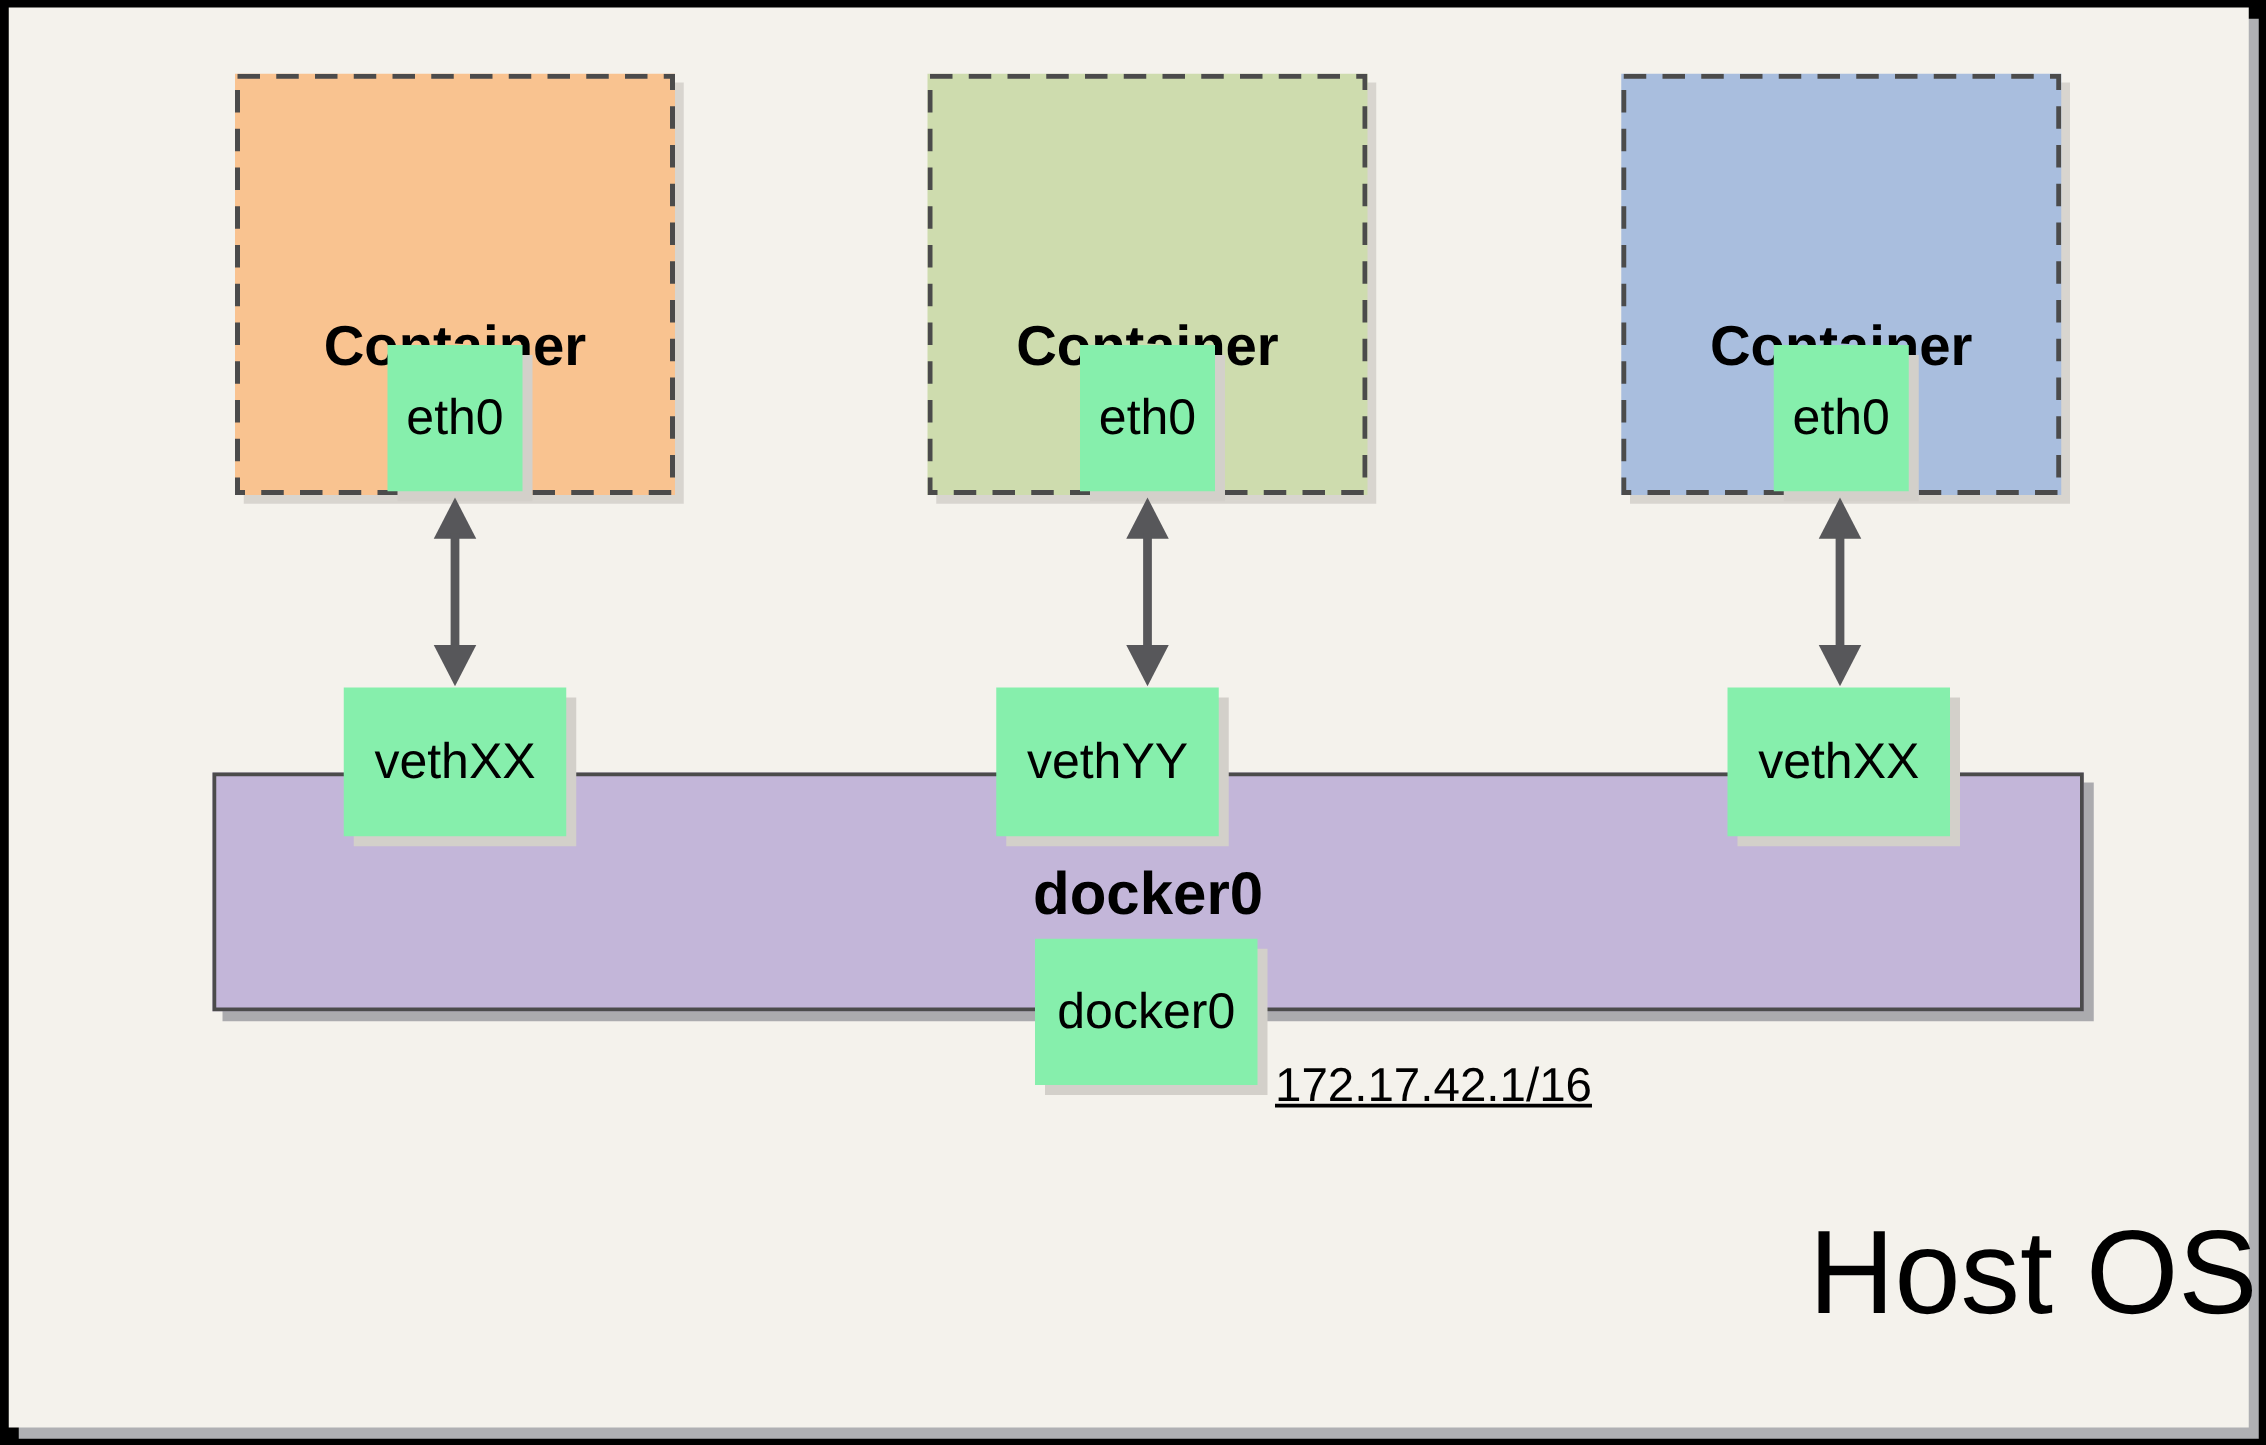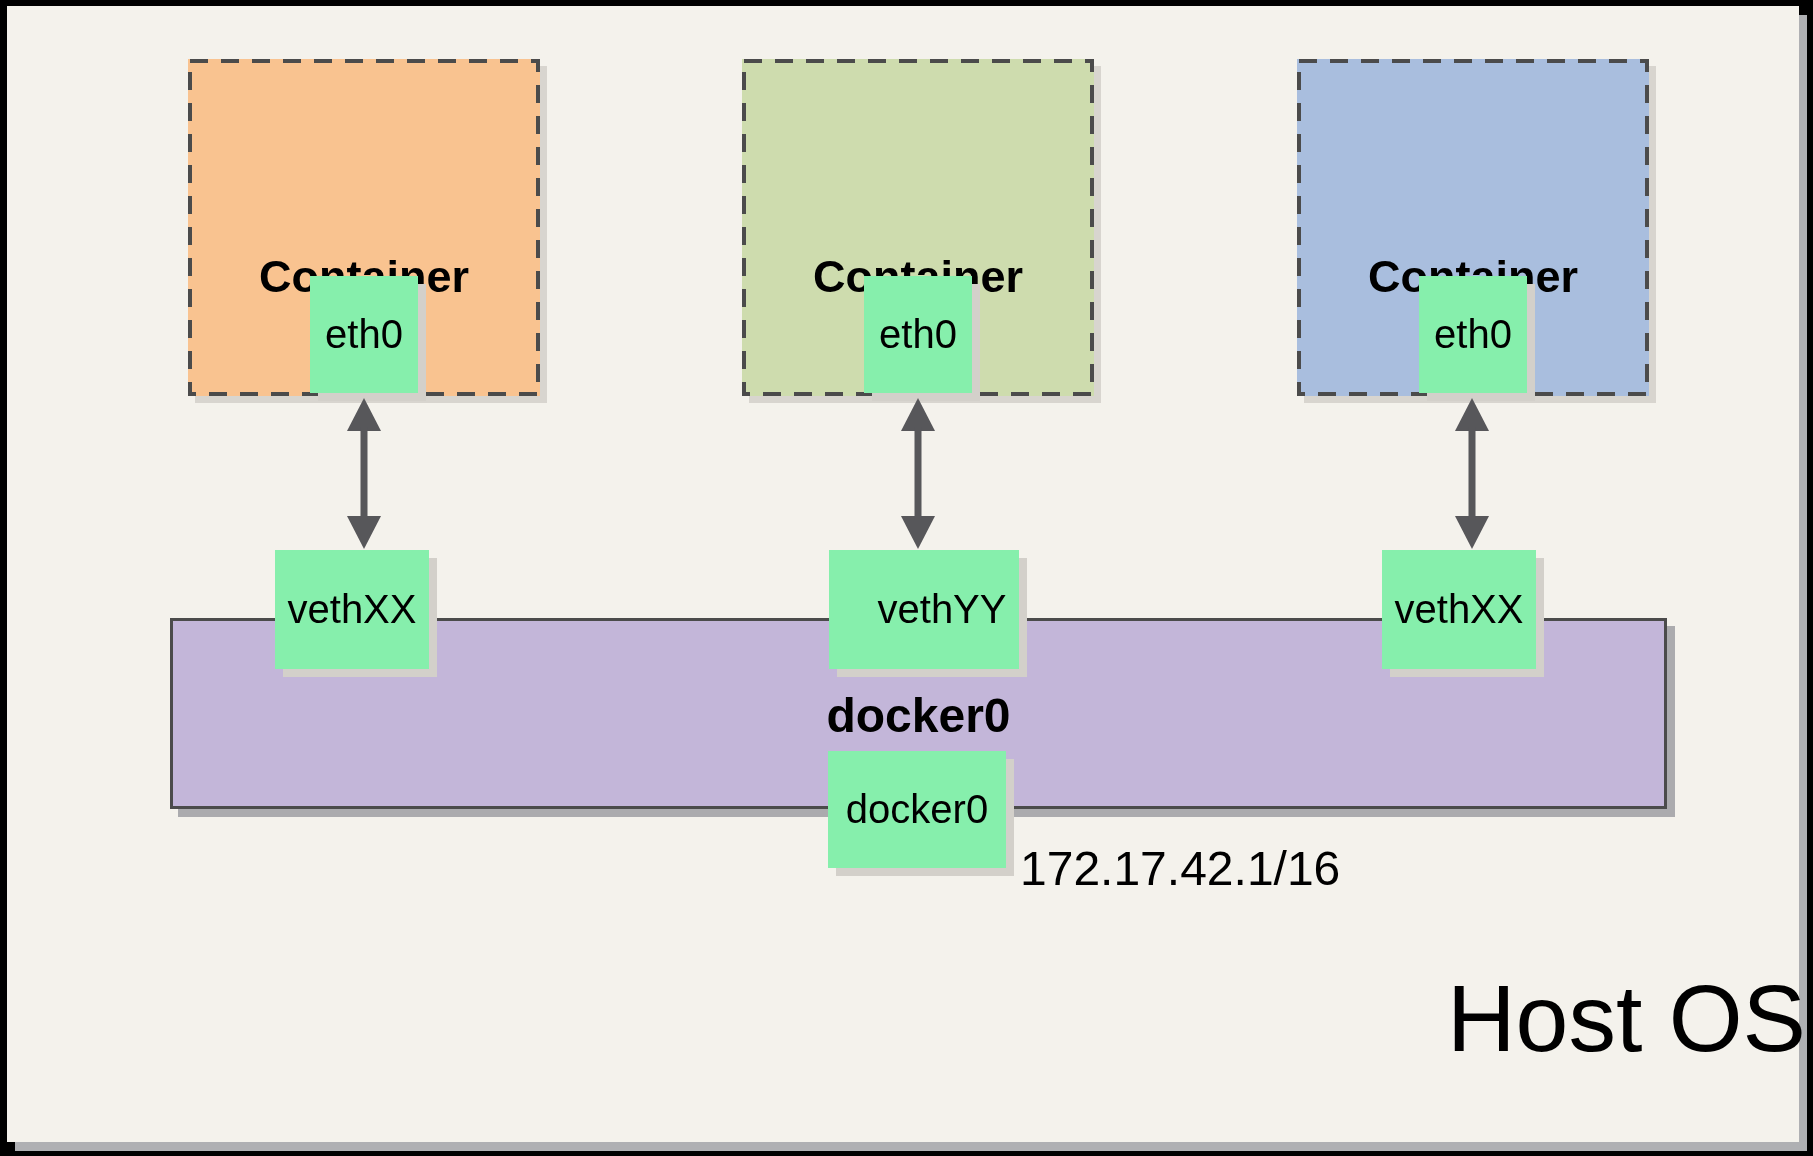--- a/index.html
+++ b/index.html
@@ -42,24 +42,24 @@
     display:flex;align-items:center;justify-content:center;
     font-size:40px;color:#000;
   }
   .eth0-chip{
     left:50%;margin-left:-54px;
     top:217px;
     width:108px;height:117px;
   }
   .veth-chip{
     top:544px;
-    width:154px;height:119px;
+    width:178px;height:119px;
   }
   .vx{left:268px;}
-  .vy{left:822px;padding-left:36px;}
+  .vy{left:790px;}
   .vz{left:1375px;}
   
   .arrow{
     position:absolute;top:391px;
     width:44px;height:153px;
   }
   .a1{left:335px;}
   .a2{left:889px;}
   .a3{left:1443px;}
   
@@ -77,23 +77,24 @@
     font-size:48px;font-weight:bold;color:#000;
     line-height:50px;
   }
   .docker0-chip{
     left:821px;top:745px;
     width:178px;height:117px;
   }
   .bridge-ip{
     position:absolute;
     left:1013px;top:841px;
-    font-size:48px;color:#000;
+    font-size:38px;color:#000;
     line-height:44px;
     white-space:nowrap;
+    text-decoration:underline;
   }
   
   .host-title{
     position:absolute;left:0;right:0;top:960px;
     text-align:right;
     font-size:95px;color:#000;
     line-height:104px;
     transform:translateX(7px);
   }
 </style>

